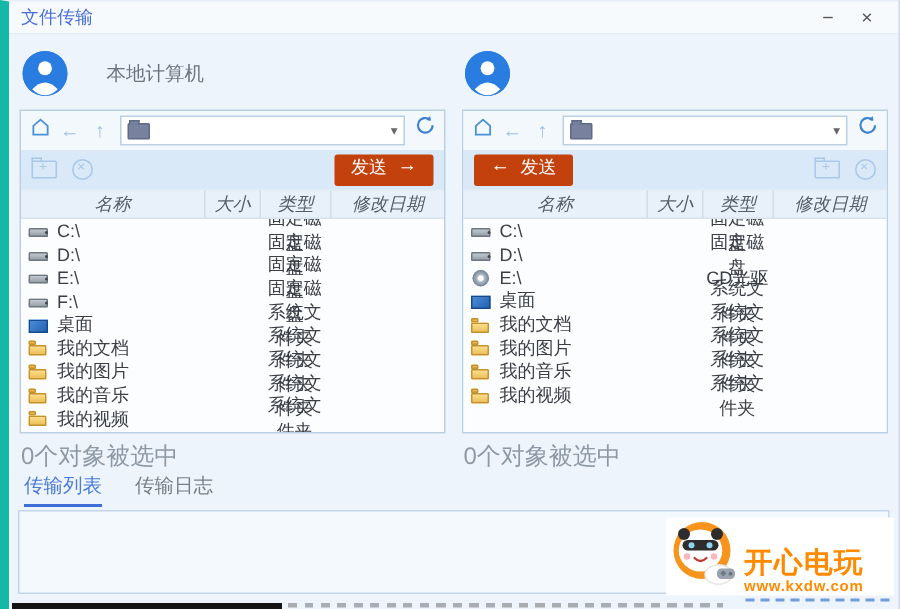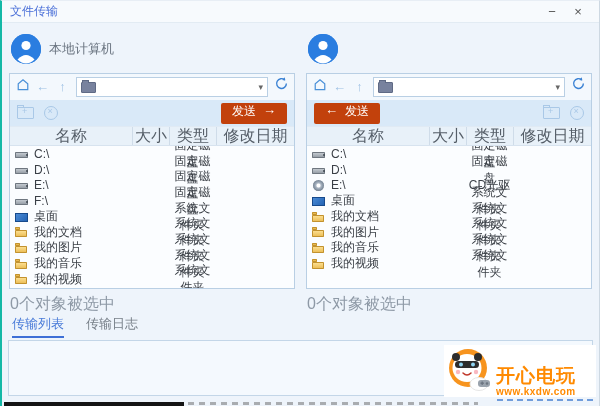--- a/index.html
+++ b/index.html
@@ -1,26 +1,26 @@
 <!DOCTYPE html>
 <html><head>
 <meta charset="utf-8">
 <style>
   html,body{margin:0;padding:0;background:#dfe5ea;font-family:"Liberation Sans","DejaVu Sans",sans-serif;}
   .window{position:relative;width:600px;height:406px;background:#eef4fb;overflow:hidden;
-          border-left:2px solid #14b8a6;box-sizing:border-box;border-top:1px solid #e8eef5;border-right:1px solid #cdd8e2;}
+          border-left:6px solid #14b8a6;box-sizing:border-box;border-top:1px solid #e8eef5;border-right:1px solid #cdd8e2;}
   
   .titlebar{height:22px;background:#f7fafd;border-bottom:1px solid #e2ebf3;display:flex;align-items:center;padding:0 8px;box-sizing:border-box;}
   .title{color:#4a6fd8;font-size:12px;}
   .tb-spacer{flex:1;}
   .winctl{width:26px;text-align:center;color:#555;font-size:13px;cursor:default;line-height:20px;}
   
   .panes{display:flex;gap:11px;padding:2px 7px 0 7px;}
   .panel{width:287px;box-sizing:border-box;}
-  .panel-header{height:44px;display:flex;align-items:center;gap:8px;padding:2px 2px;}
+  .panel-header{height:44px;display:flex;align-items:center;gap:26px;padding:2px 2px;}
   .avatar{width:30px;height:30px;border-radius:50%;background:#2a7de0;display:inline-flex;align-items:center;justify-content:center;flex:0 0 auto;}
   .panel-title{font-size:13px;color:#6a7480;}
   .panel-body{border:1px solid #b9cfe4;background:#fbfdff;}
   
   .nav-row{display:flex;align-items:center;height:26px;background:#f3f8fd;padding:0 3px;gap:1px;}
   .nav-ic{width:19px;text-align:center;font-size:13px;color:#9dc0e4;flex:0 0 auto;line-height:24px;cursor:default;}
   .combo{flex:1;height:18px;border:1px solid #b9cfe4;background:#fff;display:flex;align-items:center;margin:0 3px;}
   .combo-folder{width:13px;height:9px;background:#78829e;border:1px solid #5f6a85;border-radius:1px;position:relative;margin-left:4px;}
   .combo-folder::before{content:"";position:absolute;top:-3px;left:0;width:5px;height:2px;background:#78829e;border:1px solid #5f6a85;border-bottom:none;}
   .combo-spacer{flex:1;}
@@ -30,21 +30,21 @@
   .tool{flex:0 0 auto;display:inline-block;position:relative;cursor:default;}
   .tool.newfolder{width:15px;height:10px;border:1px solid #a9c8e7;border-radius:1px;}
   .tool.newfolder::before{content:"";position:absolute;top:-3px;left:-1px;width:5px;height:2px;border:1px solid #a9c8e7;border-bottom:none;}
   .tool.newfolder::after{content:"+";position:absolute;top:-2px;left:4px;font-size:9px;color:#a9c8e7;}
   .tool.delete{width:12px;height:12px;border:1px solid #a9c8e7;border-radius:50%;}
   .tool.delete::after{content:"×";position:absolute;top:-1px;left:2.5px;font-size:9px;color:#a9c8e7;}
   .row-spacer{flex:1;}
   .send-btn{display:inline-flex;align-items:flex-start;gap:7px;background:#c2410c;color:#fff;border:none;font-size:12px;height:21px;padding:0 11px;border-radius:2px;font-family:inherit;cursor:default;}
   .send-btn .arr{font-size:13px;font-weight:bold;line-height:1;}
   
-  .thead{display:flex;height:18px;align-items:center;background:#e8f1f9;border-top:1px solid #e0eaf4;border-bottom:1px solid #d7e3ef;font-size:16px;color:#555e68;}
+  .thead{display:flex;height:18px;align-items:center;background:#e8f1f9;border-top:1px solid #e0eaf4;border-bottom:1px solid #d7e3ef;font-size:12px;color:#555e68;font-style:italic;}
   .col{box-sizing:border-box;}
   .col.name{width:122px;text-align:center;}
   .col.size{width:37px;text-align:center;border-left:1px solid #cfdce9;}
   .col.type{width:47px;text-align:center;border-left:1px solid #cfdce9;}
   .col.mod{flex:1;text-align:center;border-left:1px solid #cfdce9;}
   .thead .col{height:100%;line-height:18px;}
   
   .file-list{height:142px;overflow:hidden;background:#fbfdff;}
   .file-row{display:flex;align-items:center;height:15.7px;font-size:12px;color:#3a3f46;}
   .file-row .col.name{display:flex;align-items:center;text-align:left;padding-left:5px;}

